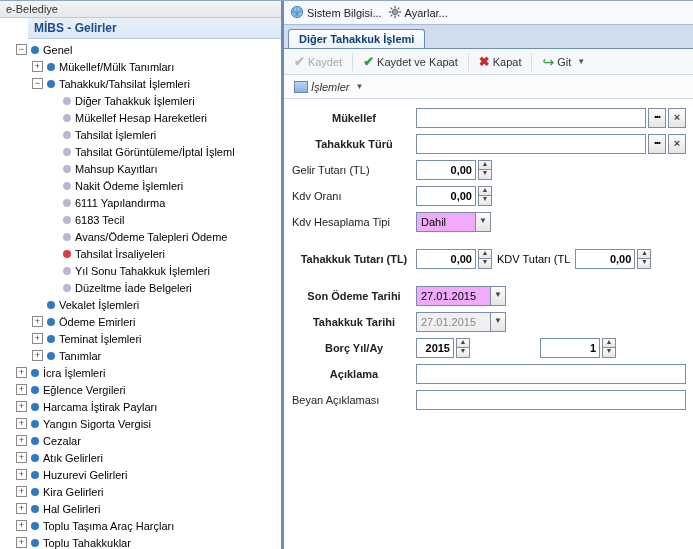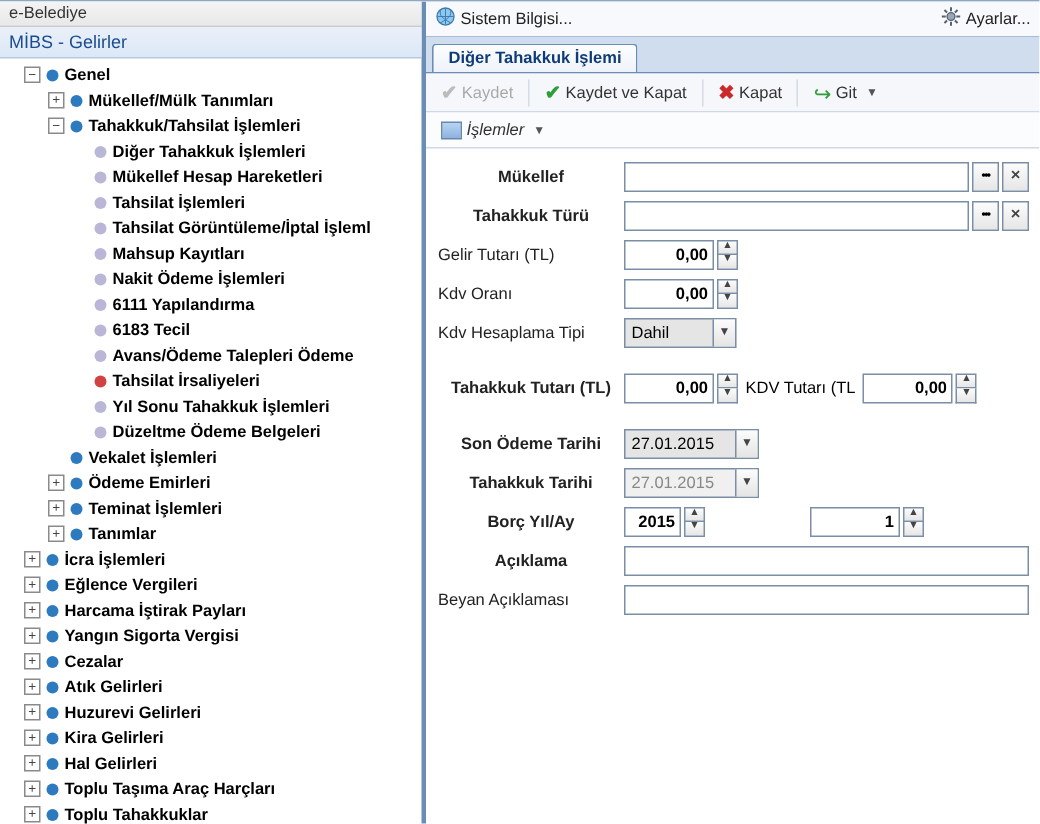--- a/index.html
+++ b/index.html
@@ -1,31 +1,31 @@
 <!DOCTYPE html>
 <html><head>
 <meta charset="utf-8">
 <style>
 * { box-sizing: border-box; font-family: Tahoma, Arial, sans-serif; font-size: 11px; }
 body { margin: 0; padding: 0; width: 693px; height: 549px; background: #fff; overflow: hidden; display: flex; border-top: 1px solid #8fa7c2; }
 .left-panel { width: 284px; height: 549px; border-right: 3px solid #6b8db5; display: flex; flex-direction: column; background: #fff; justify-content: center; }
 .left-header { background: linear-gradient(#f4f4f4,#e8e8e8); border-bottom: 1px solid #c9c9c9; padding: 2px 6px; font-size: 11px; color: #333; }
-.module-title { background: linear-gradient(#eaf0f8,#dce8f7); border-bottom: 1px solid #b5c8de; padding: 3px 6px; font-weight: normal; color: #1b4c8f; font-size: 12px; }
+.module-title { background: linear-gradient(#eaf0f8,#dce8f7); border-bottom: 1px solid #b5c8de; padding: 3px 6px; font-weight: bold; color: #1b4c8f; font-size: 12px; margin-left: 28px; }
 .tree { flex: 1; overflow: auto; padding: 2px 0; }
 .tree ul { list-style: none; margin: 0; padding: 0 0 0 12px; }
 .tree li { position: relative; padding: 0 0 0 4px; white-space: nowrap; }
 .tree-row { display: flex; align-items: center; height: 17px; cursor: default; }
 .toggle { width: 11px; height: 11px; border: 1px solid #8a8a8a; background: #fff; font-size: 9px; line-height: 9px; text-align: center; margin-right: 3px; cursor: pointer; user-select: none; color: #444; flex-shrink: 0; }
 .toggle-spacer { width: 11px; margin-right: 3px; flex-shrink: 0; }
 .bullet { width: 8px; height: 8px; border-radius: 50%; background: #2e7abf; margin: 0 4px 0 1px; flex-shrink: 0; }
 .bullet.dim { background: #bab7d6; }
 .bullet.red { background: #d14343; }
-.node-label { color: #000; font-weight: bold; }
+.node-label { color: #000; }
 .right-panel { flex: 1; display: flex; flex-direction: column; }
-.top-toolbar { height: 24px; border-bottom: 1px solid #a7bcd6; display: flex; align-items: center; padding: 0 6px; background: #f7f9fc; gap: 6px; justify-content: space-between; }
+.top-toolbar { height: 24px; border-bottom: 1px solid #a7bcd6; display: flex; align-items: center; padding: 0 6px; background: #f7f9fc; gap: 6px; }
 .top-toolbar .tb-item { display: flex; align-items: center; gap: 3px; cursor: pointer; color: #222; }
 .globe-icon svg, .gear-icon svg { width:14px; height:14px; }
 .tab-bar { background: #d0ddef; height: 24px; display: flex; align-items: flex-end; padding-left: 4px; border-bottom: 1px solid #6b8db5; }
 .tab { background: linear-gradient(#fdfdfd,#eef3fb); border: 1px solid #6b8db5; border-bottom: none; padding: 3px 10px; font-size: 11px; color: #0f3c78; border-radius: 3px 3px 0 0; font-weight: bold; }
 .action-toolbar { height: 26px; border-bottom: 1px solid #cfd9e6; display: flex; align-items: center; padding: 0 6px; gap: 6px; background: #f5f7fa; }
 .act-btn { display: flex; align-items: center; gap: 3px; color: #333; cursor: pointer; padding: 2px 4px; }
 .act-btn.disabled { color: #a9a9a9; }
 .check { color: #2e9e3b; font-weight: bold; font-size: 13px; }
 .check.gray { color: #bcbcbc; }
 .xred { color: #cc2a2a; font-weight: bold; font-size: 13px; }
@@ -39,21 +39,21 @@
 .form-label { width: 126px; color: #222; padding-left: 2px; }
 .form-label.bold { font-weight: bold; text-align: center; }
 .input-group { display: flex; align-items: center; gap: 2px; }
 .text-input { border: 1px solid #7b8ea5; height: 20px; padding: 1px 3px; background: #fff; }
 .lookup-btn { width: 18px; height: 20px; border: 1px solid #7b8ea5; background: linear-gradient(#fcfcfc,#e6e6e6); text-align: center; line-height: 16px; cursor: pointer; font-weight: bold; font-size: 8px; letter-spacing: -1px; }
 .clr-btn { width: 18px; height: 20px; border: 1px solid #7b8ea5; background: linear-gradient(#fcfcfc,#e6e6e6); text-align: center; line-height: 16px; cursor: pointer; font-weight: bold; color: #444; font-size: 11px; }
 .num-input { border: 1px solid #7b8ea5; height: 20px; padding: 1px 3px; text-align: right; background: #fff; font-weight: bold; }
 .spinner { display: flex; flex-direction: column; }
 .sp-btn { width: 14px; height: 10px; border: 1px solid #7b8ea5; background: linear-gradient(#fcfcfc,#e6e6e6); font-size: 7px; line-height: 6px; text-align: center; cursor: pointer; color: #444; }
 .sp-btn + .sp-btn { border-top: none; }
-.select-input { border: 1px solid #7b8ea5; height: 20px; display: flex; align-items: center; background: #e5e5e5; }
+.select-input { border: 1px solid #7b8ea5; height: 20px; display: flex; align-items: center; background: #f0abfc; }
 .select-val { flex: 1; padding: 0 4px; }
 .select-btn { width: 15px; height: 18px; border-left: 1px solid #7b8ea5; background: linear-gradient(#fcfcfc,#e4e4e4); text-align: center; font-size: 8px; line-height: 16px; cursor: pointer; color: #444; }
 .inline-lbl { margin: 16px 5px; }
 </style>
 </head>
 <body>
 
 <div class="left-panel">
   <div class="left-header">e-Belediye</div>
   <div class="module-title">MİBS - Gelirler</div>
@@ -154,21 +154,21 @@
                   <div class="tree-row">
                     <span class="toggle-spacer"></span>
                     <span class="bullet dim"></span>
                     <span class="node-label">Yıl Sonu Tahakkuk İşlemleri</span>
                   </div>
                 </li>
                 <li>
                   <div class="tree-row">
                     <span class="toggle-spacer"></span>
                     <span class="bullet dim"></span>
-                    <span class="node-label">Düzeltme Ödeme Belgeleri</span>
+                    <span class="node-label">Düzeltme İade Belgeleri</span>
                   </div>
                 </li>
               </ul>
           </li>
           <li>
               <div class="tree-row">
                 <span class="toggle-spacer"></span>
                 <span class="bullet"></span>
                 <span class="node-label">Vekalet İşlemleri</span>
               </div>

